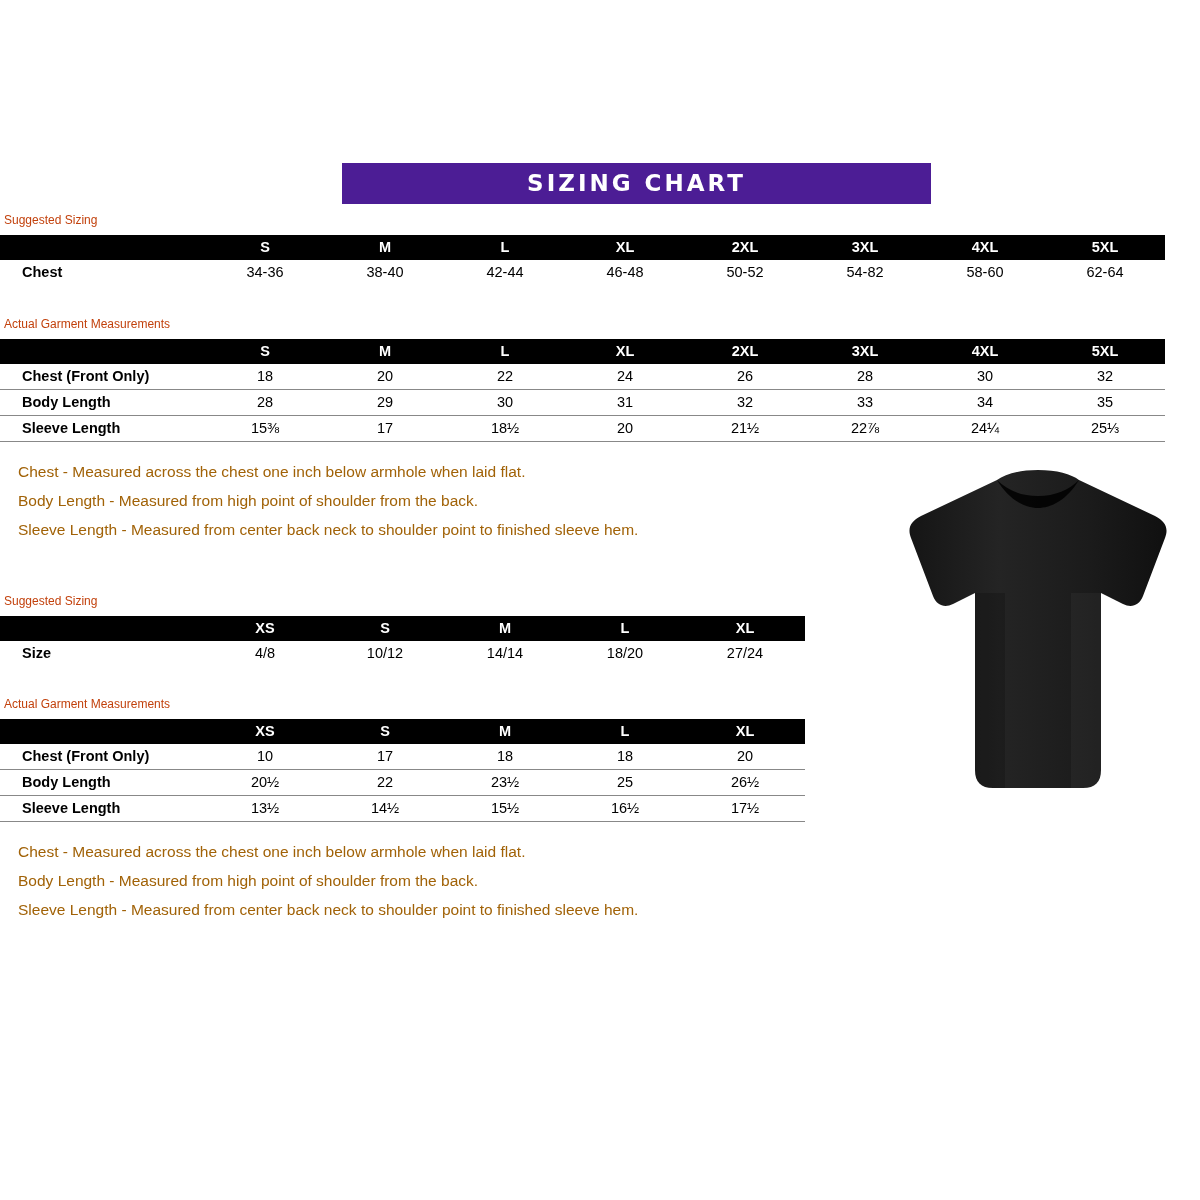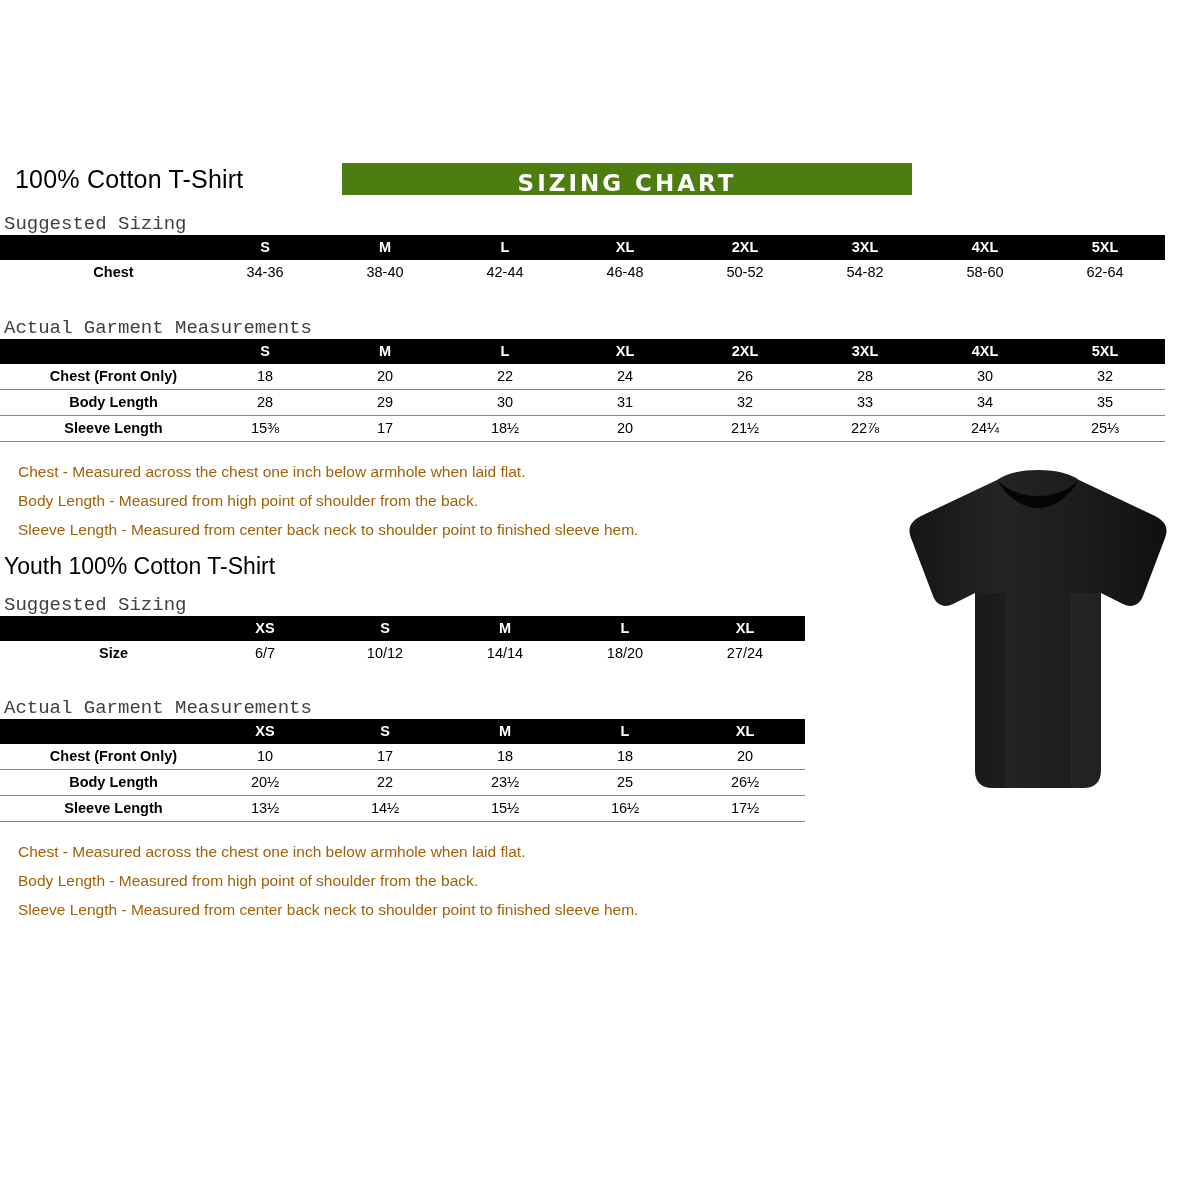--- a/index.html
+++ b/index.html
@@ -37,43 +37,43 @@
     font-size: 25px;
     font-weight: 400;
     letter-spacing: 0.2px;
     white-space: nowrap;
   }
   .sizing-chart-banner {
     position: absolute;
     left: 332px;
     top: 0px;
     width: 570px;
-    height: 32px;
-    background: #4d7c0f;
+    height: 41px;
+    background: #4c1d95;
+    padding-left: 19px;
   }
   .sizing-chart-banner span {
     position: absolute;
     left: 0; right: 0;
     top: 7px;
     text-align: center;
     color: #ffffff;
     font-size: 23px;
     font-weight: bold;
     letter-spacing: 3px;
     font-family: "DejaVu Sans", sans-serif;
   }
 
   
   .section-label {
     position: absolute;
-    font-size: 19px;
+    font-size: 12px;
     font-weight: 400;
-    color: #404040;
+    color: #c2410c;
     white-space: nowrap;
-    font-family: Liberation Mono, monospace;
   }
   .sub-title {
     position: absolute;
     font-size: 23px;
     font-weight: 400;
     white-space: nowrap;
   }
 
   
   table.size-table {
@@ -102,21 +102,21 @@
     font-size: 14.5px;
   }
   table.size-table thead th.rowhead {
     background: #000000;
   }
   table.size-table tbody td {
     font-weight: normal;
     color: #000000;
   }
   table.size-table tbody td.rowhead {
-    text-align: center;
+    text-align: left;
     font-weight: bold;
     padding-left: 22px;
   }
   table.size-table tbody tr {
     border-bottom: 1px solid #888888;
   }
   table.size-table tbody tr.no-rule {
     border-bottom: none;
   }
 
@@ -137,21 +137,20 @@
     height: 345px;
   }
   .tshirt svg { display: block; }
 </style>
 </head>
 <body>
 
 <div class="page">
 
   <div class="header-row">
-    <div class="main-title">100% Cotton T-Shirt</div>
     <div class="sizing-chart-banner">
       <span>SIZING CHART</span>
     </div>
   </div>
 
   <div class="section-label" style="left:4px; top:213px;">Suggested Sizing</div>
 
   <table class="size-table" id="adult-suggested" style="left:0px; top:235px; width:1165px;">
     <colgroup>
       <col style="width:205px">
@@ -253,21 +252,20 @@
         <td>24¼</td>
         <td>25⅓</td>
       </tr>
     </tbody>
   </table>
 
   <div class="note" style="left:18px; top:463px;">Chest - Measured across the chest one inch below armhole when laid flat.</div>
   <div class="note" style="left:18px; top:492px;">Body Length - Measured from high point of shoulder from the back.</div>
   <div class="note" style="left:18px; top:521px;">Sleeve Length - Measured from center back neck to shoulder point to finished sleeve hem.</div>
 
-  <div class="sub-title" style="left:4px; top:553px;">Youth 100% Cotton T-Shirt</div>
 
   <div class="section-label" style="left:4px; top:594px;">Suggested Sizing</div>
 
   <table class="size-table" id="youth-suggested" style="left:0px; top:616px; width:805px;">
     <colgroup>
       <col style="width:205px">
         <col style="width:120px">
         <col style="width:120px">
       <col style="width:120px">
         <col style="width:120px">
@@ -279,21 +277,21 @@
         <th>XS</th>
         <th>S</th>
         <th>M</th>
         <th>L</th>
         <th>XL</th>
       </tr>
     </thead>
     <tbody>
       <tr class="no-rule">
         <td class="rowhead">Size</td>
-        <td>6/7</td>
+        <td>4/8</td>
         <td>10/12</td>
         <td>14/14</td>
         <td>18/20</td>
         <td>27/24</td>
       </tr>
     </tbody>
   </table>
 
   <div class="section-label" style="left:4px; top:697px;">Actual Garment Measurements</div>
 

